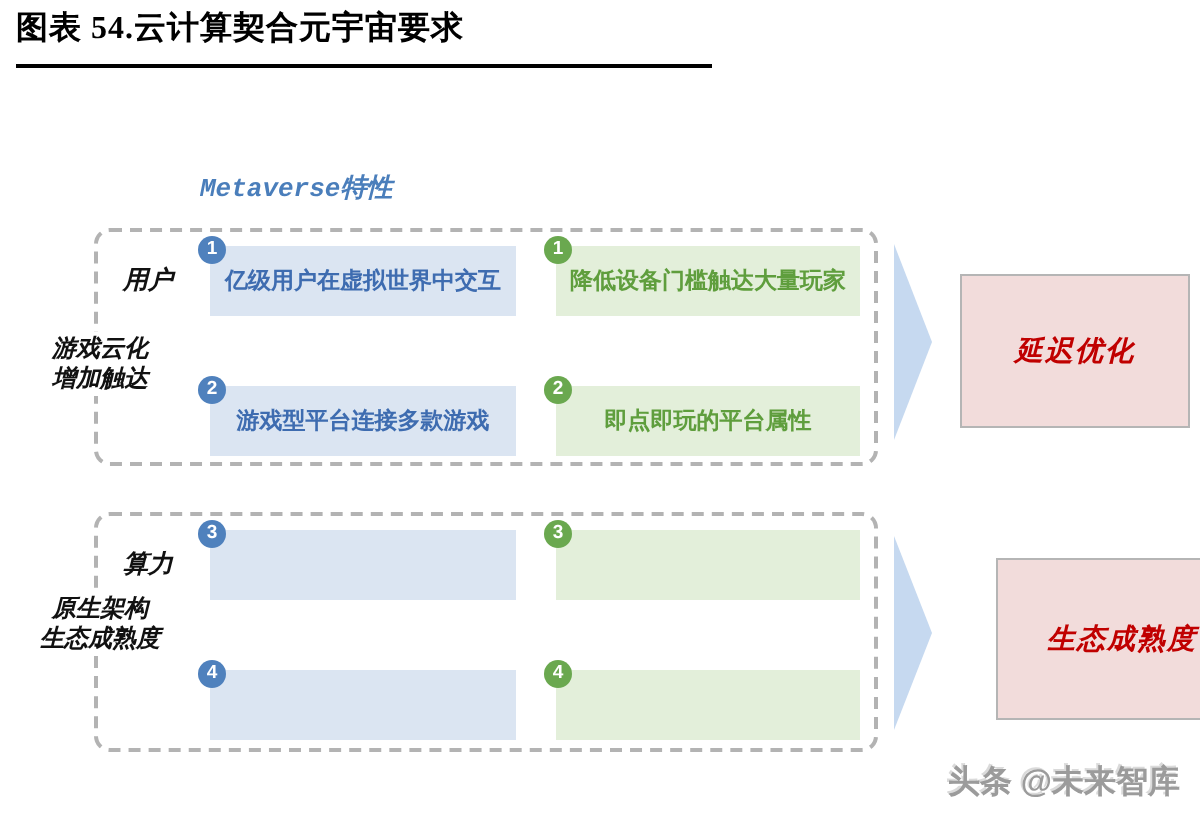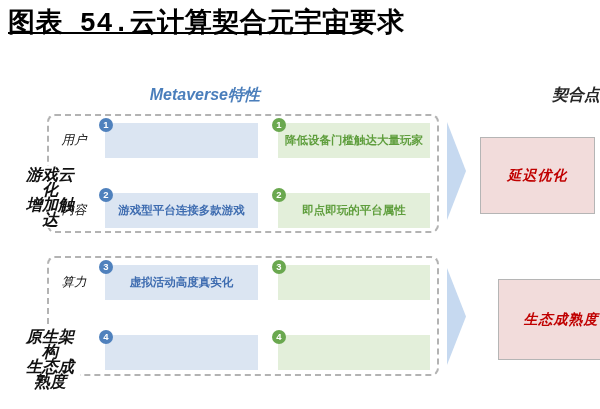--- a/index.html
+++ b/index.html
@@ -2,52 +2,52 @@
 <html style="--header_blue: #4a7ebb; --header_green: #70ad47; --header_dark: #262626; --box_blue: #dbe5f2; --box_green: #e3efda; --text_blue: #3e6cb0; --text_green: #5f9e3d; --badge_blue: #4f81bd; --badge_green: #6aa84f; --arrow_blue: #c6d9f0; --fit_fill: #f2dcdb; --fit_border: #b5b5b5; --fit_text: #c00000; --dash_gray: #b3b3b3; --watermark_gray: #9b9b9b;"><head>
 <meta charset="utf-8">
 <style>
   html,body{margin:0;padding:0;background:#fff;}
   .stage{
     position:relative;width:600px;height:409px;background:#fff;overflow:hidden;
     font-family:"Liberation Sans", sans-serif;
   }
   .title{
     position:absolute;left:8px;top:4px;width:360px;
-    font-size:27px;font-weight:bold;color:#000;letter-spacing:.5px;
-    font-family:Liberation Mono, monospace;white-space:nowrap;
+    font-size:16px;font-weight:bold;color:#000;letter-spacing:.5px;
+    font-family:Liberation Serif, serif;white-space:nowrap;
   }
   .title-rule{position:absolute;left:8px;top:32px;width:348px;height:2px;background:#000;}
 
   .colhdr{
-    position:absolute;top:86px;height:18px;line-height:18px;text-align:right;
-    font-size:16px;font-weight:bold;font-style:italic;white-space:nowrap;
+    position:absolute;top:86px;height:18px;line-height:18px;text-align:left;
+    font-size:13px;font-weight:bold;font-style:italic;white-space:nowrap;font-family:Liberation Mono, monospace;
   }
   .hdr-mv{left:100px;width:160px;color:var(--header_blue);}
   .hdr-cloud{left:284px;width:160px;color:var(--header_green);}
   .hdr-fit{left:480px;width:120px;color:var(--header_dark);}
 
   .dashed-box{
     position:absolute;left:47px;width:392px;
     border:2px dashed var(--dash_gray);border-radius:8px;background:#fff;
     box-sizing:border-box;
   }
   .g1{top:114px;height:119px;}
   .g2{top:256px;height:120px;}
 
   .side-label{
     position:absolute;left:20px;width:60px;text-align:center;background:#fff;
-    font-size:16px;font-weight:bold;font-style:italic;color:#111;line-height:15px;
+    font-size:12px;font-weight:bold;font-style:italic;color:#111;line-height:15px;
     padding:1px 0;
   }
   .sl1{top:166px;}
-  .sl2{top:296px;margin-top:32px;}
+  .sl2{top:296px;}
 
   .rowlab{
     position:absolute;left:50px;width:48px;height:35px;line-height:35px;text-align:center;
-    font-size:12.5px;font-weight:normal;font-style:italic;color:#111;
+    font-size:12.5px;font-weight:bold;font-style:italic;color:#111;
   }
   .r1{top:123px;}.r2{top:193px;}.r3{top:265px;}.r4{top:335px;}
 
   .box{
     position:absolute;height:35px;display:flex;align-items:center;justify-content:center;
     font-size:11.5px;font-weight:bold;white-space:nowrap;
   }
   .box.mv{left:105px;width:153px;background:var(--box_blue);color:var(--text_blue);}
   .box.cl{left:278px;width:152px;background:var(--box_green);color:var(--text_green);}
   .badge{
@@ -79,39 +79,38 @@
 </style>
 </head>
 <body>
 
 <div class="stage">
 
   <div class="title">图表 54.云计算契合元宇宙要求</div>
   <div class="title-rule"></div>
 
   <div class="colhdr hdr-mv">Metaverse特性</div>
-  <div class="colhdr hdr-fit">契合点</div>
 
   <div class="dashed-box g1"></div>
 
   <div class="side-label sl1">
     <div>游戏云化</div>
     <div>增加触达</div>
   </div>
 
   <div class="rowlab r1">用户</div>
   <div class="box mv r1">
     <span class="badge">1</span>
+    <span>亿级用户在虚拟世界中交互</span>
   </div>
   <div class="box cl r1">
     <span class="badge">1</span>
     <span>降低设备门槛触达大量玩家</span>
   </div>
 
-  <div class="rowlab r2">内容</div>
   <div class="box mv r2">
     <span class="badge">2</span>
     <span>游戏型平台连接多款游戏</span>
   </div>
   <div class="box cl r2">
     <span class="badge">2</span>
     <span>即点即玩的平台属性</span>
   </div>
 
   <div class="flow-arrow a1">
@@ -125,35 +124,35 @@
   <div class="dashed-box g2"></div>
 
   <div class="side-label sl2">
     <div>原生架构</div>
     <div>生态成熟度</div>
   </div>
 
   <div class="rowlab r3">算力</div>
   <div class="box mv r3">
     <span class="badge">3</span>
-    <span>虚拟活动高度真实化</span>
   </div>
   <div class="box cl r3">
     <span class="badge">3</span>
   </div>
 
   <div class="box mv r4">
     <span class="badge">4</span>
   </div>
   <div class="box cl r4">
     <span class="badge">4</span>
   </div>
 
   <div class="flow-arrow a2">
     <svg viewBox="0 0 19 98" preserveAspectRatio="none">
         <polygon points="0,0 19,49 0,98" fill="#c6d9f0"></polygon>
       </svg>
   </div>
 
   <div class="fit-box f2">生态成熟度</div>
 
+  <div class="watermark">头条 @未来智库</div>
 
 </div>
 
 </body></html>

